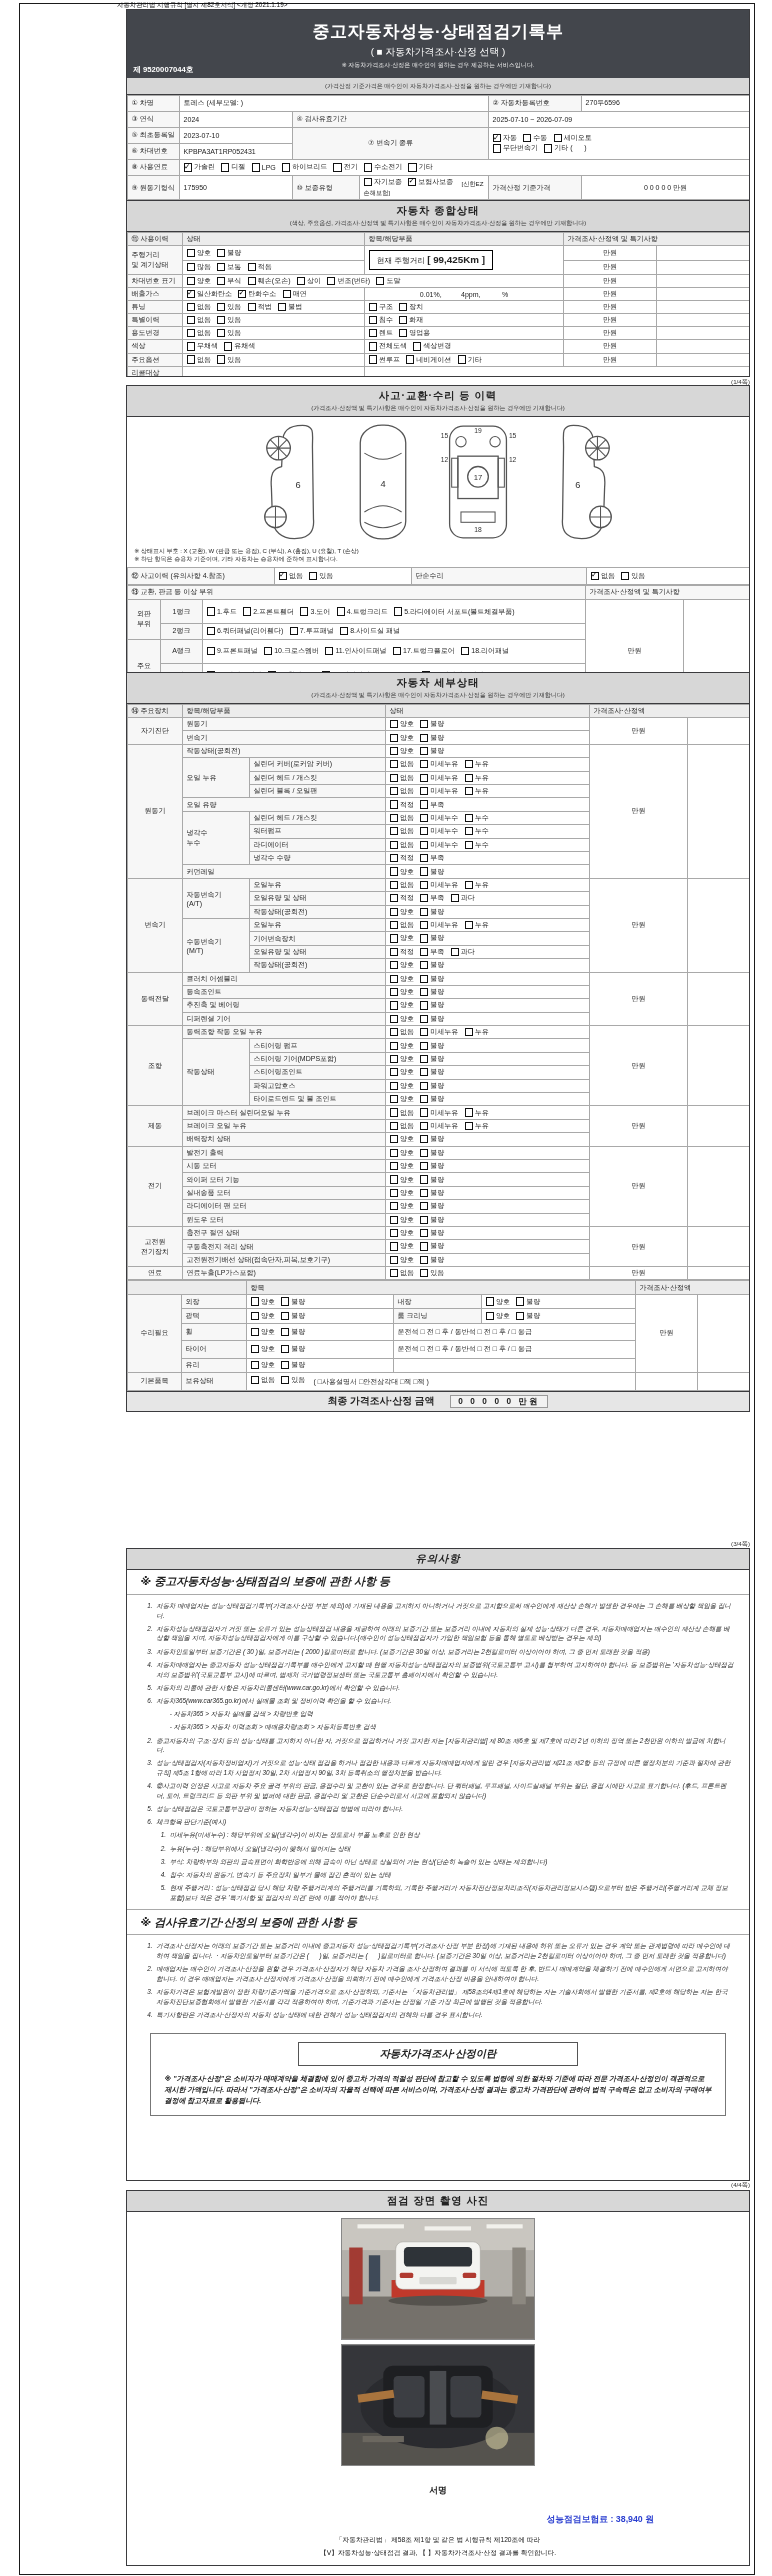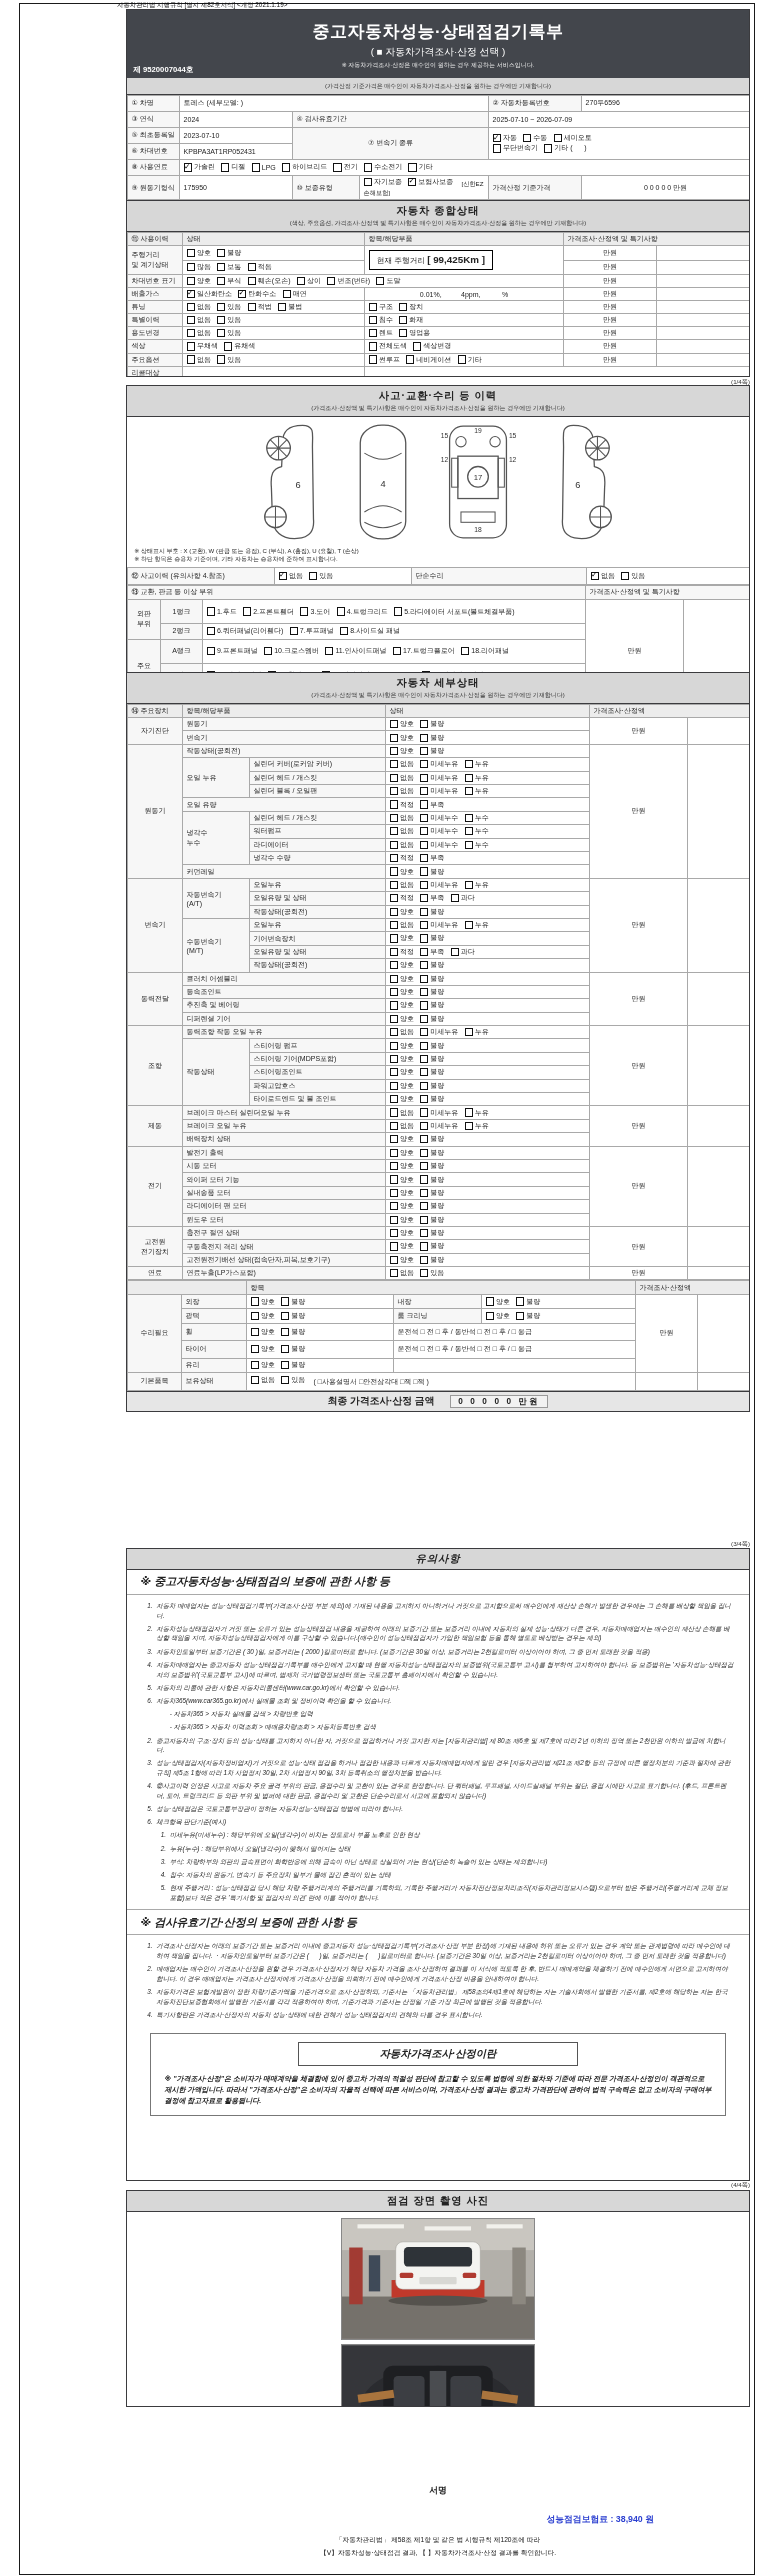--- a/index.html
+++ b/index.html
@@ -1324,21 +1324,21 @@
           <span class="nt">특기사항란은 가격조사·산정자의 자동차 성능·상태에 대한 견해가 성능·상태점검자의 견해와 다를 경우 표시합니다.</span>
         </div>
       </div>
     <div class="pibox">
       <div class="pit">자동차가격조사·산정이란</div>
       <div class="pip">※ "가격조사·산정"은 소비자가 매매계약을 체결함에 있어 중고차 가격의 적절성 판단에 참고할 수 있도록 법령에 의한 절차와 기준에 따라 전문 가격조사·산정인이 객관적으로 제시한 가액입니다. 따라서 "가격조사·산정"은 소비자의 자율적 선택에 따른 서비스이며, 가격조사·산정 결과는 중고차 가격판단에 관하여 법적 구속력은 없고 소비자의 구매여부 결정에 참고자료로 활용됩니다.</div>
     </div>
   </div>
   <div class="pagemark" style="top:2181px;">(4/4쪽)</div>
 
-  <div class="abs pagebox" style="top:2190px;height:217px;">
+  <div class="abs pagebox" style="top:2190px;height:376px;">
     <div class="gbar">
       <div class="gt">점검 장면 촬영 사진</div>
     </div>
     <div class="photos">
       <svg class="ph" width="192" height="120" viewBox="0 0 372 232">
         <rect width="372" height="232" fill="#b3b0aa"></rect>
         <rect y="0" width="372" height="60" fill="#c9c6c0"></rect>
         <rect x="30" y="10" width="90" height="8" fill="#f2f1ec"></rect>
           <rect x="160" y="14" width="90" height="8" fill="#f2f1ec"></rect>
           <rect x="280" y="10" width="70" height="8" fill="#f2f1ec"></rect>

